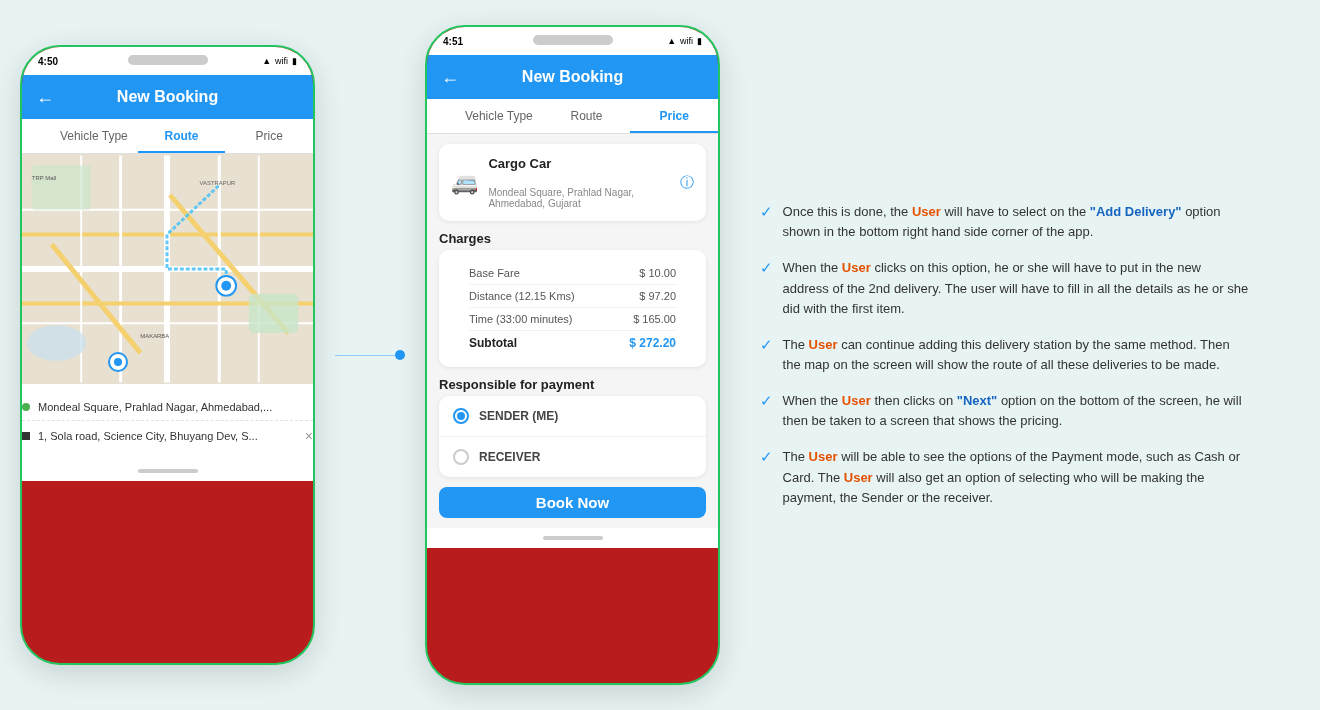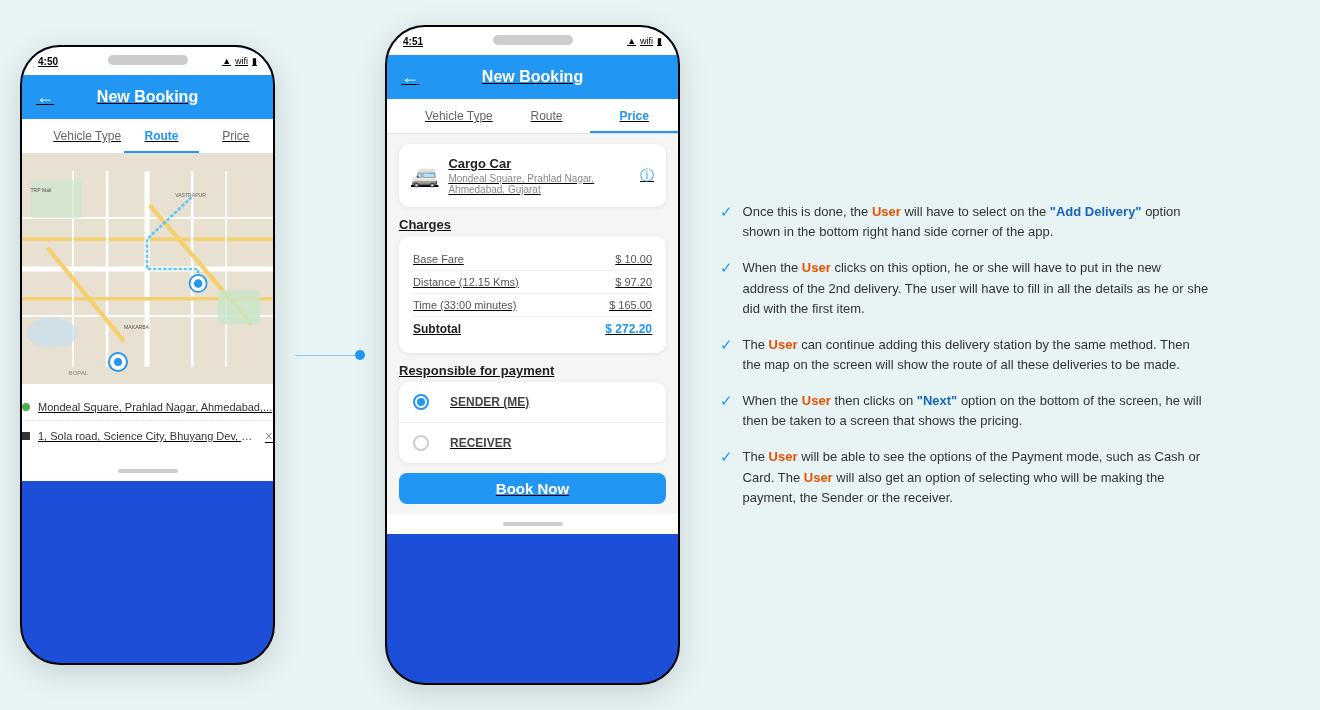--- a/index.html
+++ b/index.html
@@ -17,31 +17,30 @@
       display: flex;
       align-items: center;
       gap: 20px;
       padding: 20px;
       width: 100%;
       height: 100%;
     }
 
     
     .phone-mockup {
-      background: #1d4ed8;
+      background: #b91c1c;
       border-radius: 40px;
-      border: 2px solid #000000;
+      border: 2px solid #22c55e;
       box-shadow: 0 8px 30px rgba(0,0,0,0.15);
       overflow: hidden;
       position: relative;
       flex-shrink: 0;
-      text-decoration: underline;
     }
     .phone1 {
-      width: 255px;
+      width: 295px;
       height: 620px;
     }
     .phone2 {
       width: 295px;
       height: 660px;
     }
 
     
     .phone-notch {
       background: #fff;
@@ -216,21 +215,21 @@
       display: flex;
       align-items: center;
       gap: 10px;
       box-shadow: 0 1px 4px rgba(0,0,0,0.08);
     }
     .cargo-truck-icon {
       font-size: 22px;
     }
     .cargo-info { flex: 1; }
     .cargo-name { font-size: 13px; font-weight: 600; color: #222; }
-    .cargo-sub { font-size: 10px; color: #888; margin-top: 2px; }
+    .cargo-sub { font-size: 10px; color: #888; margin-top: 16px; }
     .cargo-info-icon { color: #2196F3; font-size: 14px; }
 
     
     .section-label {
       font-size: 13px;
       font-weight: 600;
       color: #222;
       margin-bottom: 4px;
     }
 
@@ -246,21 +245,21 @@
       cursor: pointer;
     }
     .coupon-icon { font-size: 16px; color: #2196F3; }
     .coupon-text { flex: 1; font-size: 12px; color: #aaa; }
     .coupon-arrow { color: #2196F3; font-size: 14px; }
 
     
     .charges-box {
       background: #fff;
       border-radius: 10px;
-      padding: 12px 14px;
+      padding: 12px 30px;
       box-shadow: 0 1px 4px rgba(0,0,0,0.08);
     }
     .charge-row {
       display: flex;
       justify-content: space-between;
       font-size: 11px;
       color: #555;
       padding: 5px 0;
       border-bottom: 1px solid #f0f0f0;
     }
@@ -275,21 +274,21 @@
     
     .payment-box {
       background: #fff;
       border-radius: 10px;
       overflow: hidden;
       box-shadow: 0 1px 4px rgba(0,0,0,0.08);
     }
     .payment-option {
       display: flex;
       align-items: center;
-      gap: 21px;
+      gap: 10px;
       padding: 12px 14px;
       border-bottom: 1px solid #f0f0f0;
       font-size: 12px;
       font-weight: 600;
       color: #444;
       cursor: pointer;
     }
     .payment-option:last-child { border-bottom: none; }
     .radio-circle {
       width: 16px;

